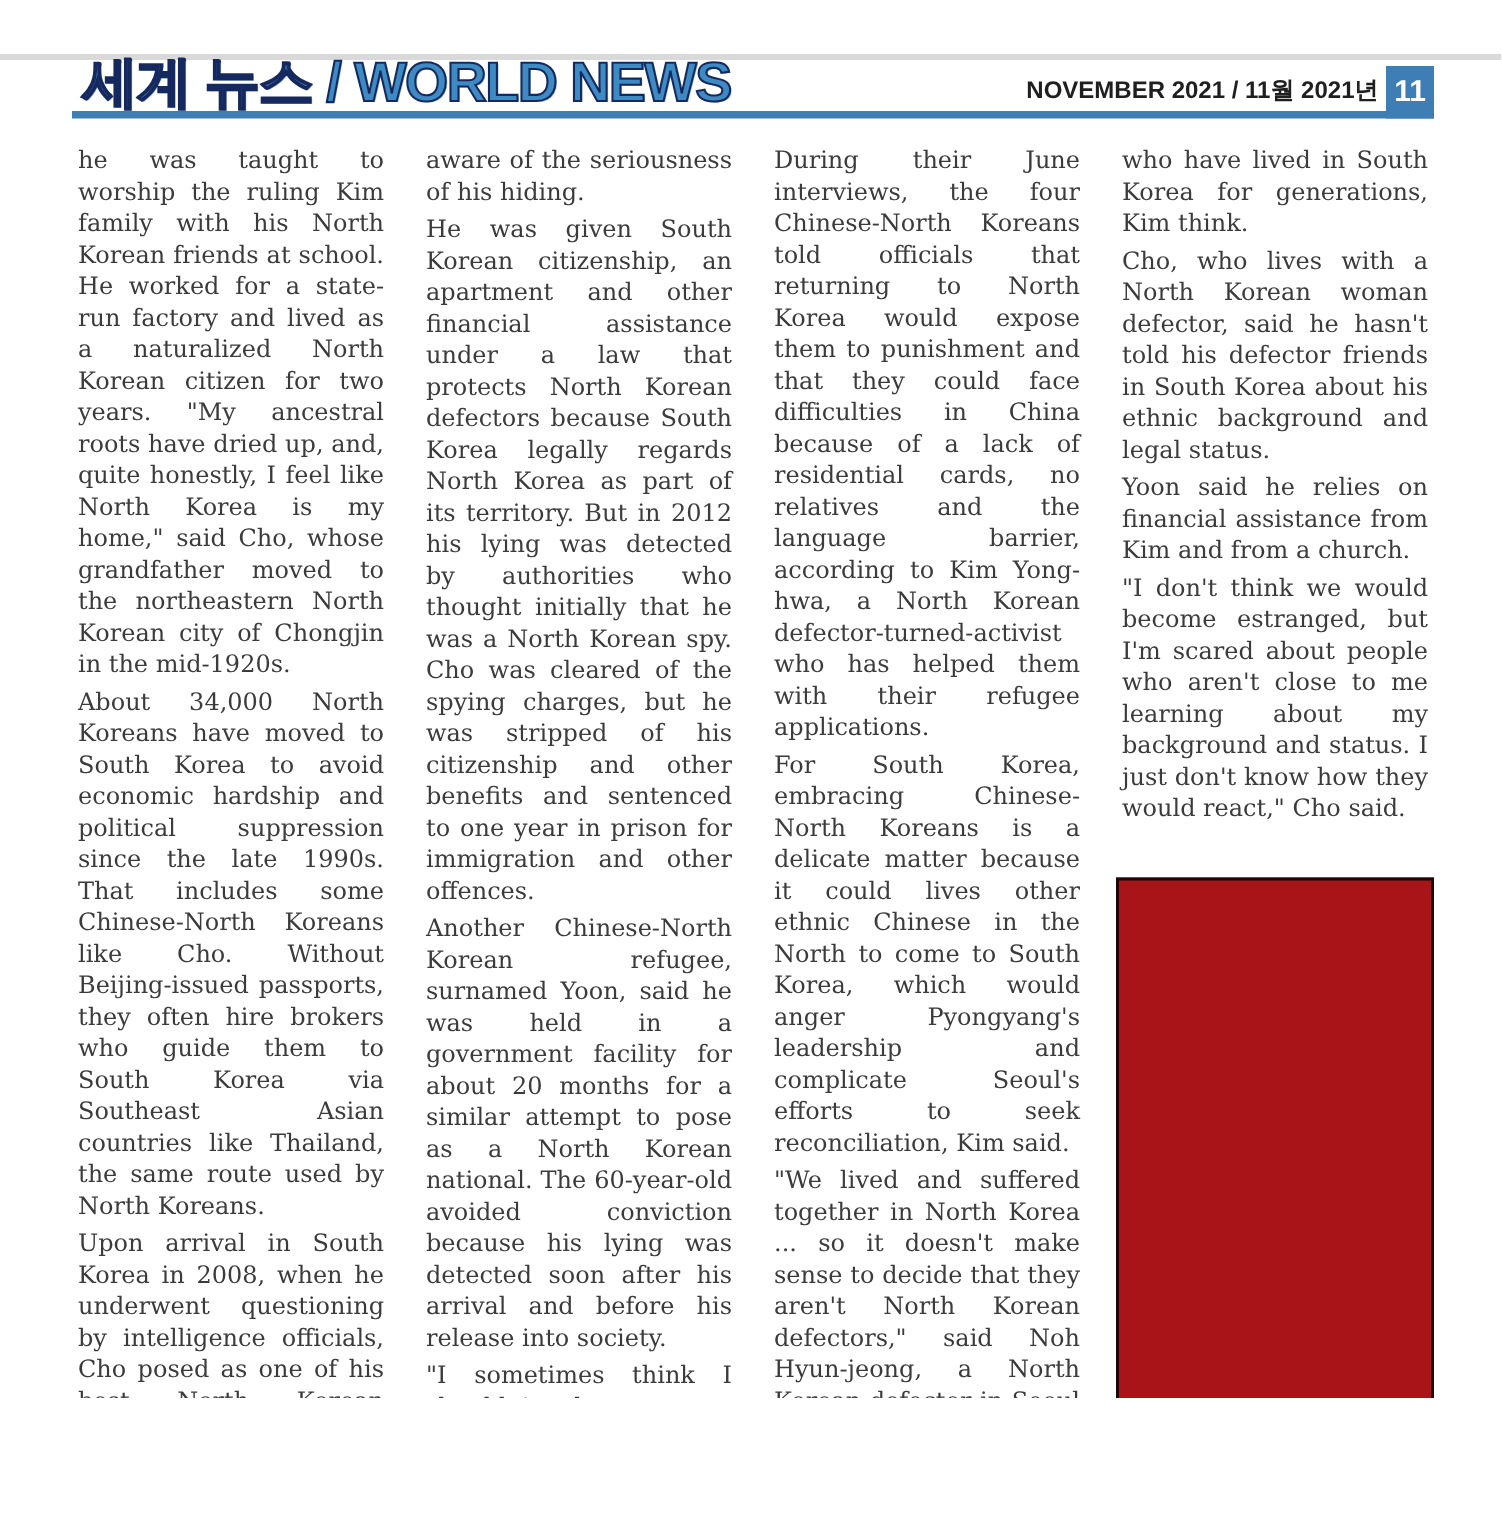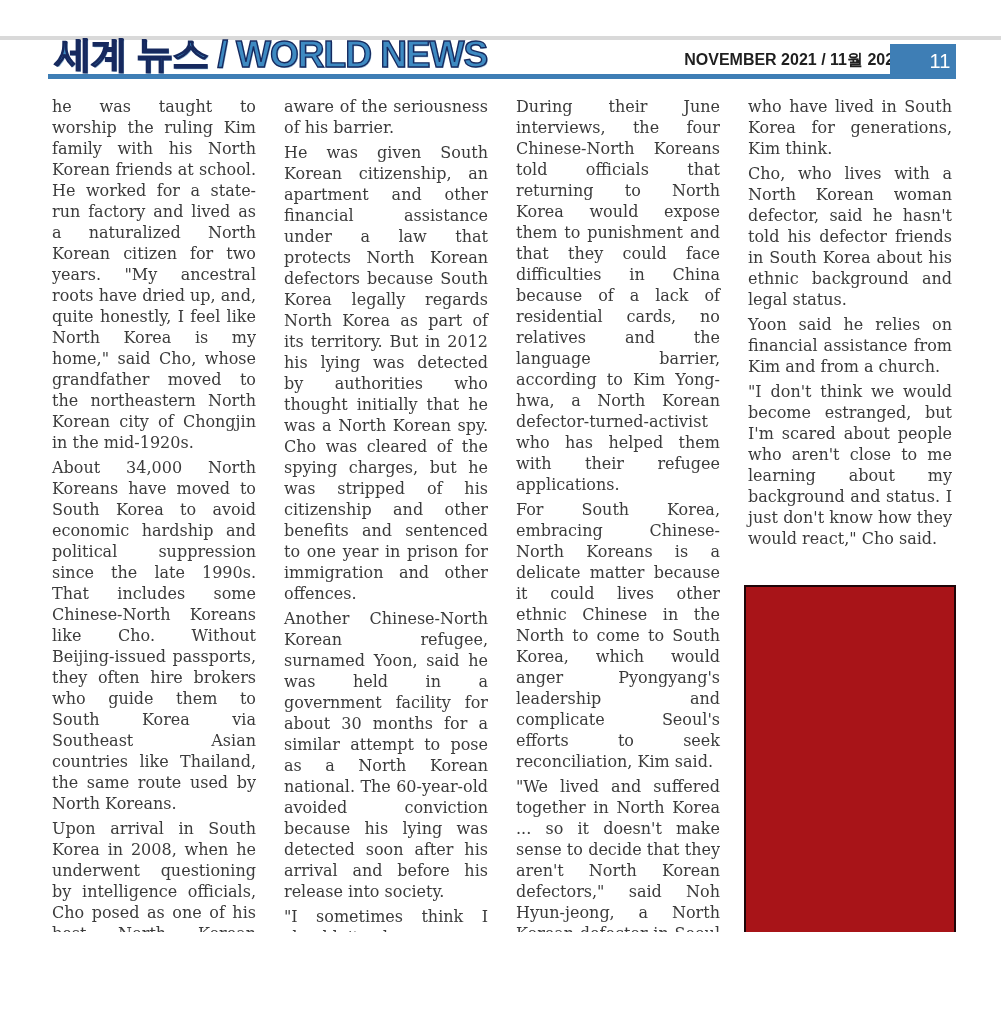--- a/index.html
+++ b/index.html
@@ -59,26 +59,25 @@
   }
   .page-number-box {
     position: absolute;
     right: 45px;
     top: 44px;
     width: 32px;
     height: 35px;
     background: #3e7eb5;
     color: #ffffff;
     font-family: "Liberation Sans", sans-serif;
-    font-weight: normal;
+    font-weight: bold;
     font-size: 20px;
     display: flex;
     align-items: center;
     justify-content: center;
-    padding-left: 34px;
   }
   .header-rule {
     position: absolute;
     left: 48px;
     top: 74px;
     width: 908px;
     height: 5px;
     background: #3e7eb5;
   }
   
@@ -128,23 +127,23 @@
 
   <div class="columns">
 
     <div class="col">
       <p>he was taught to worship the ruling Kim family with his North Korean friends at school. He worked for a state-run factory and lived as a naturalized North Korean citizen for two years. "My ancestral roots have dried up, and, quite honestly, I feel like North Korea is my home," said Cho, whose grandfather moved to the northeastern North Korean city of Chongjin in the mid-1920s.</p>
       <p>About 34,000 North Koreans have moved to South Korea to avoid economic hardship and political suppression since the late 1990s. That includes some Chinese-North Koreans like Cho. Without Beijing-issued passports, they often hire brokers who guide them to South Korea via Southeast Asian countries like Thailand, the same route used by North Koreans.</p>
       <p>Upon arrival in South Korea in 2008, when he underwent questioning by intelligence officials, Cho posed as one of his best North Korean friends, who had died in a traffic accident. He said he wanted to make a fresh start by hiding his Chinese background, which he sees as a disadvantage in both Koreas. Cho said he wasn't</p>
     </div>
 
     <div class="col">
-      <p>aware of the seriousness of his barrier.</p>
+      <p>aware of the seriousness of his hiding.</p>
       <p>He was given South Korean citizenship, an apartment and other financial assistance under a law that protects North Korean defectors because South Korea legally regards North Korea as part of its territory. But in 2012 his lying was detected by authorities who thought initially that he was a North Korean spy. Cho was cleared of the spying charges, but he was stripped of his citizenship and other benefits and sentenced to one year in prison for immigration and other offences.</p>
-      <p>Another Chinese-North Korean refugee, surnamed Yoon, said he was held in a government facility for about 30 months for a similar attempt to pose as a North Korean national. The 60-year-old avoided conviction because his lying was detected soon after his arrival and before his release into society.</p>
+      <p>Another Chinese-North Korean refugee, surnamed Yoon, said he was held in a government facility for about 20 months for a similar attempt to pose as a North Korean national. The 60-year-old avoided conviction because his lying was detected soon after his arrival and before his release into society.</p>
       <p>"I sometimes think I shouldn't have come here. I don't know how many more years I will live. But I want to die after getting nationality," said the man, who wished to be identified only by his family name because of safety worries about relatives in the North.</p>
     </div>
 
     <div class="col">
       <p>During their June interviews, the four Chinese-North Koreans told officials that returning to North Korea would expose them to punishment and that they could face difficulties in China because of a lack of residential cards, no relatives and the language barrier, according to Kim Yong-hwa, a North Korean defector-turned-activist who has helped them with their refugee applications.</p>
       <p>For South Korea, embracing Chinese-North Koreans is a delicate matter because it could lives other ethnic Chinese in the North to come to South Korea, which would anger Pyongyang's leadership and complicate Seoul's efforts to seek reconciliation, Kim said.</p>
       <p>"We lived and suffered together in North Korea ... so it doesn't make sense to decide that they aren't North Korean defectors," said Noh Hyun-jeong, a North Korean defector in Seoul who has Chinese-North Korean friends in the North who came to South Korea.</p>
       <p>Unlike Noh, many other North Korean defectors often ignore "stateless" Chinese-North Koreans, who also often fail to get along with other ethnic Chinese</p>
     </div>
 

